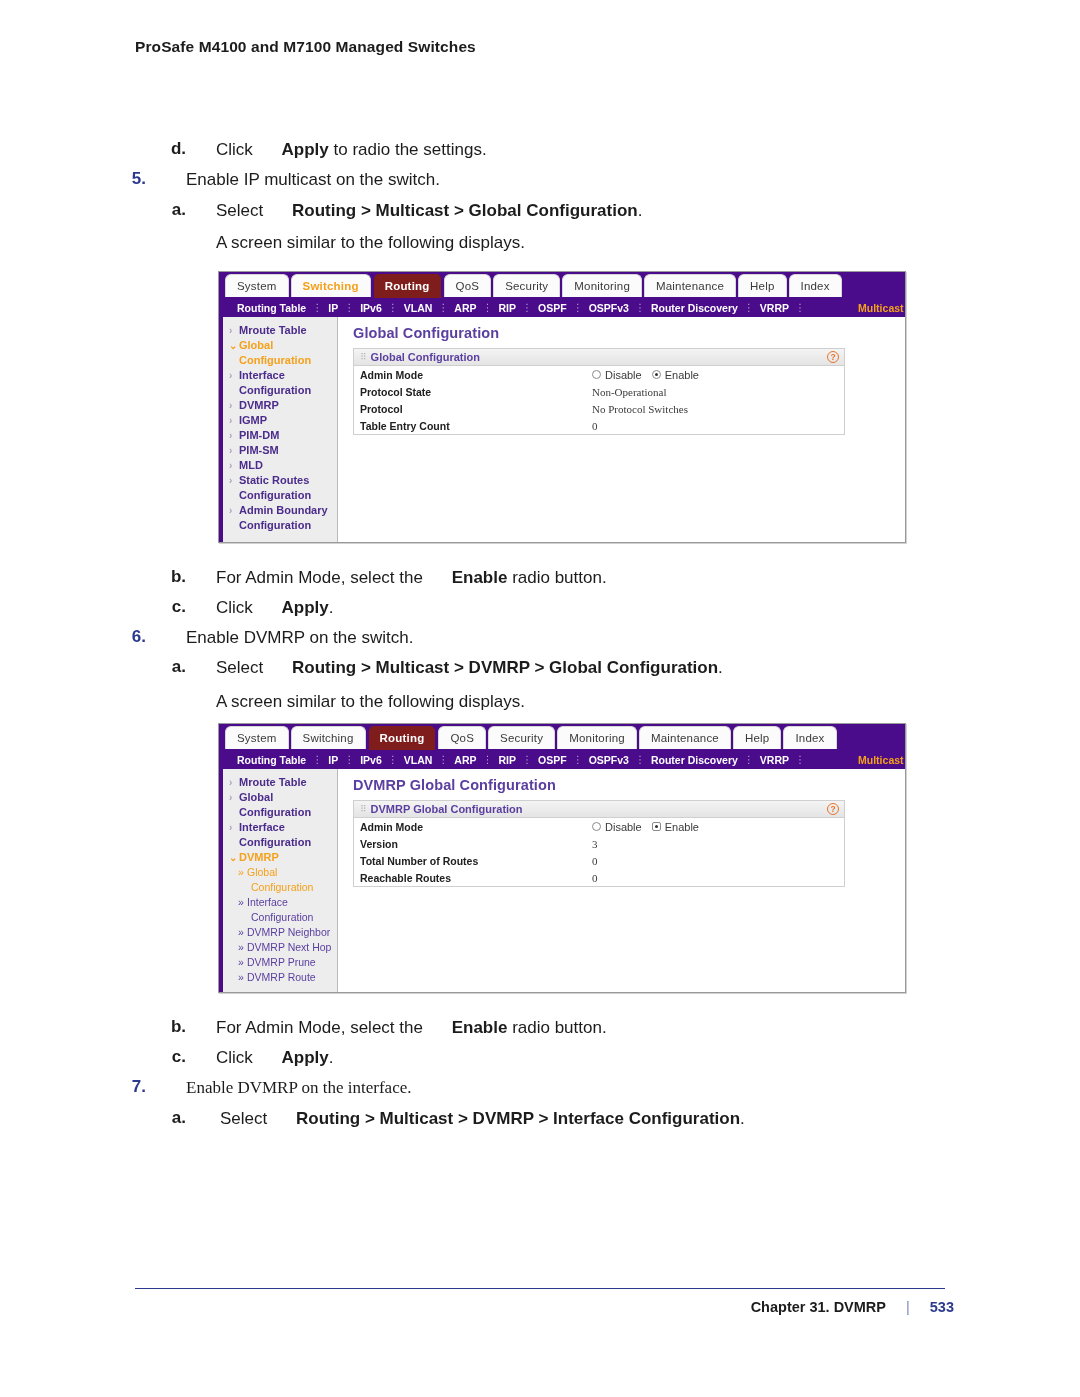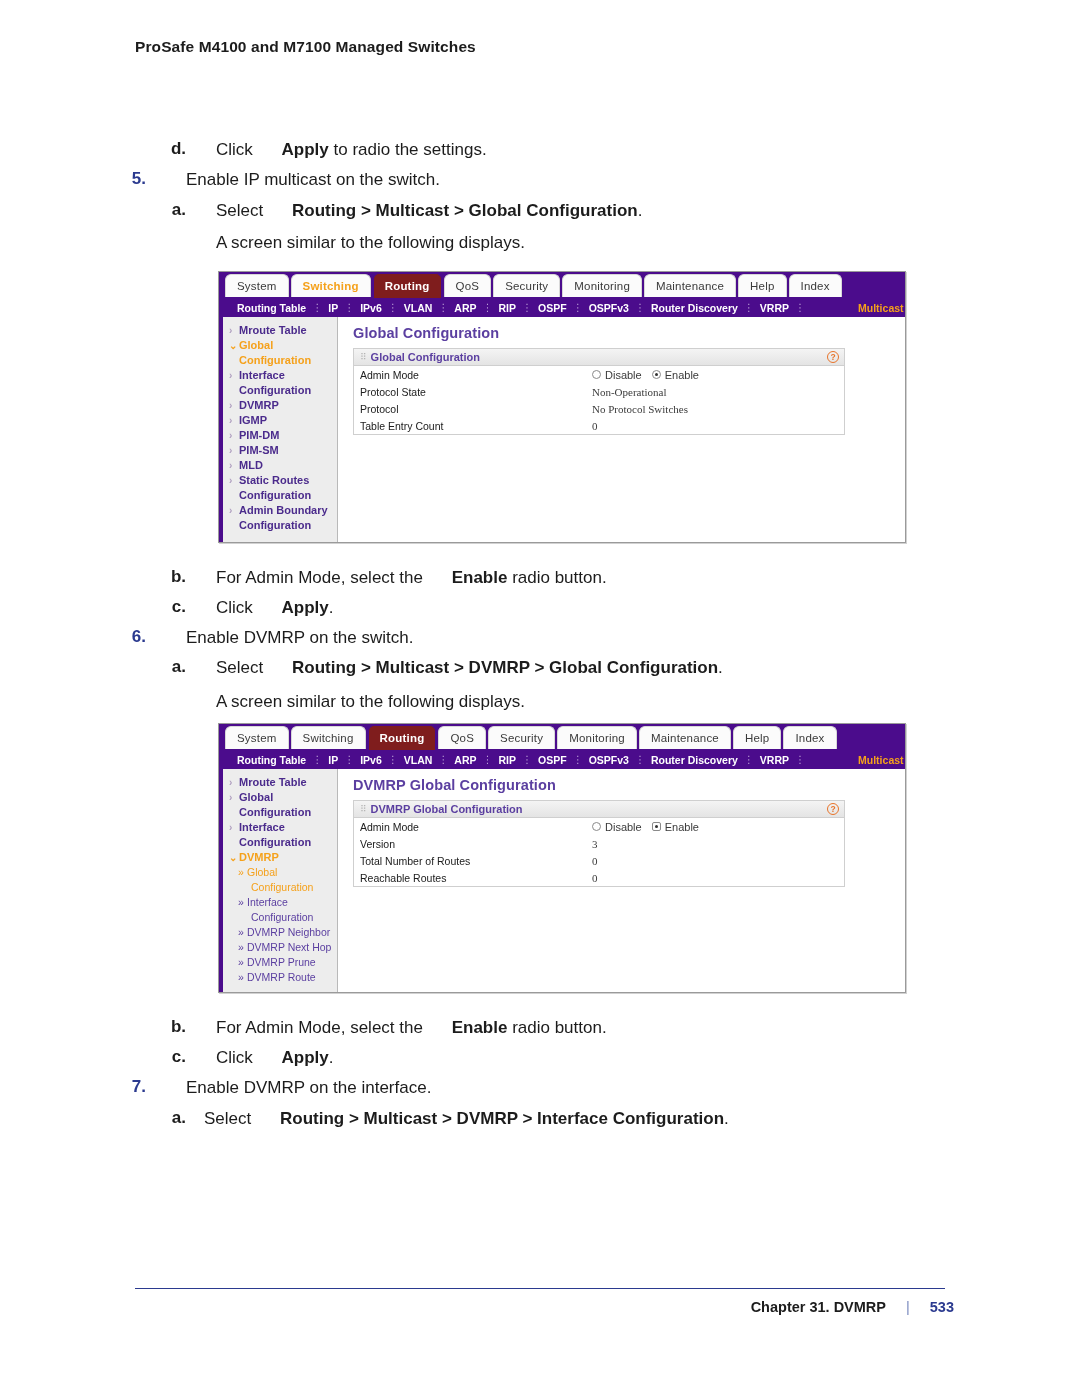--- a/index.html
+++ b/index.html
@@ -197,21 +197,21 @@
   }
   .row {
     display: flex;
     align-items: center;
     height: 17px;
     padding-left: 6px;
   }
   .row .lbl {
     width: 232px;
     font-size: 10.5px;
-    font-weight: normal;
+    font-weight: bold;
     color: #202020;
   }
   .row .val {
     font-size: 11px;
     color: #3a3a3a;
     font-family: Liberation Serif, serif;
   }
   .radio-grp { display: flex; align-items: center; gap: 4px; font-size: 11px; color: #3a3a3a;}
   .radio {
     width: 9px; height: 9px; border-radius: 50%;
@@ -260,23 +260,23 @@
       <div class="num" style="left: 112px; top: 627px;">6.</div>
       <div class="step" style="left: 186px; top: 627px;"><span>Enable DVMRP on the switch.</span></div>
       <div class="alpha" style="left: 162px; top: 657px;">a.</div>
       <div class="step" style="left: 216px; top: 657px;"><span>Select </span><span class="b">Routing &gt; Multicast &gt; DVMRP &gt; Global Configuration</span><span>.</span></div>
       <div class="step" style="left: 216px; top: 691px;"><span>A screen similar to the following displays.</span></div>
       <div class="alpha" style="left: 162px; top: 1017px;">b.</div>
       <div class="step" style="left: 216px; top: 1017px;"><span>For Admin Mode, select the </span><span class="b">Enable</span><span> radio button.</span></div>
       <div class="alpha" style="left: 162px; top: 1047px;">c.</div>
       <div class="step" style="left: 216px; top: 1047px;"><span>Click </span><span class="b">Apply</span><span>.</span></div>
       <div class="num" style="left: 112px; top: 1077px;">7.</div>
-      <div class="step" style="left: 186px; top: 1077px;"><span>Enable DVMRP on the interface.</span></div>
+      <div class="step" style="left: 186px; top: 1077px; font-family: Liberation Serif, serif;"><span>Enable DVMRP on the interface.</span></div>
       <div class="alpha" style="left: 162px; top: 1108px;">a.</div>
-      <div class="step" style="left: 204px; top: 1108px;"><span>Select </span><span class="b">Routing &gt; Multicast &gt; DVMRP &gt; Interface Configuration</span><span>.</span></div>
+      <div class="step" style="left: 220px; top: 1108px;"><span>Select </span><span class="b">Routing &gt; Multicast &gt; DVMRP &gt; Interface Configuration</span><span>.</span></div>
     </div>
 </div>
 
 <div class="shot" id="shot1" style="left:218px; top:271px; width:688px; height:272px;">
   <div class="shot-inner">
     <div class="rail"></div>
     <div class="tabbar">
         <div class="tab">System</div>
         <div class="tab accent">Switching</div>
         <div class="tab active">Routing</div>

